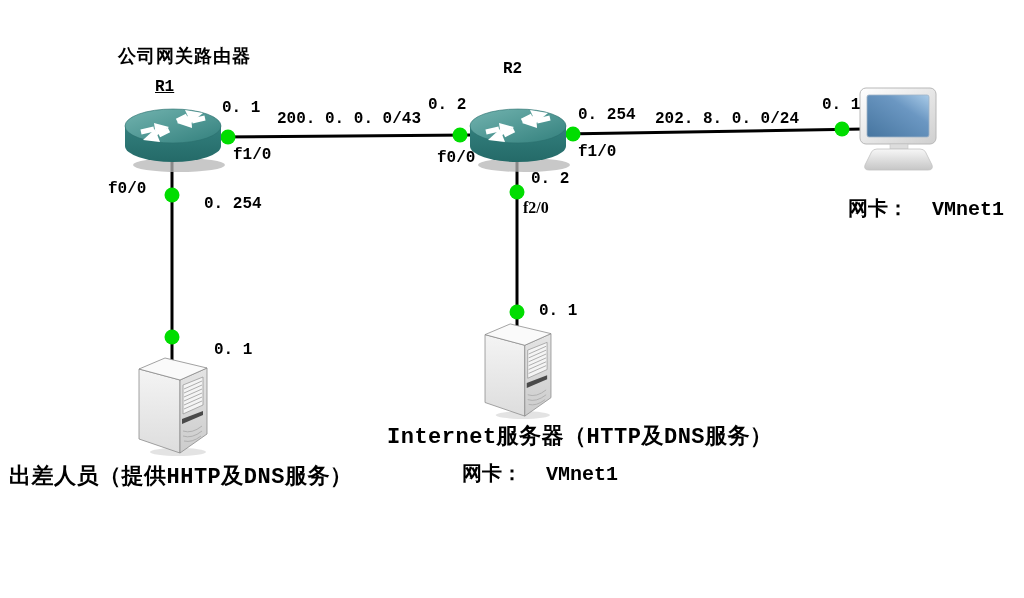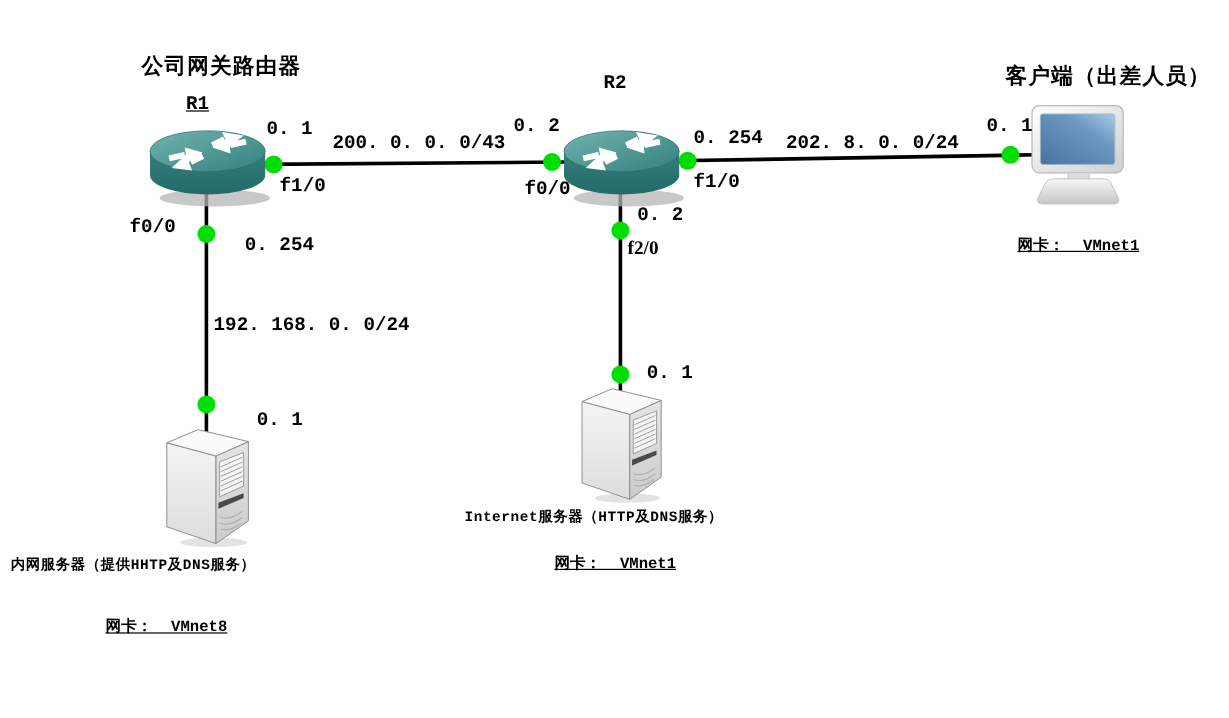--- a/index.html
+++ b/index.html
@@ -8,22 +8,22 @@
     font-family:"Liberation Mono","DejaVu Sans Mono",monospace;
   }
   .wires{position:absolute;left:0;top:0;width:1024px;height:598px;}
   .node{position:absolute;}
   .node svg{display:block;}
   .lbl{
     position:absolute;font-weight:bold;color:#000;white-space:pre;line-height:1.15;
     font-size:16px;
   }
   .title{font-size:18px;letter-spacing:1px;}
-  .title2{font-size:12px;letter-spacing:.5px;}
-  .nic{font-size:13px;text-decoration:underline;}
+  .title2{font-size:22px;letter-spacing:.5px;}
+  .nic{font-size:20px;}
 </style>
 </head>
 <body>
 
 <div class="canvas">
 
   <svg class="wires" width="1024" height="598" viewBox="0 0 1024 598">
     <defs>
       <linearGradient id="gRTop" x1="0" y1="0" x2="1" y2="1">
         <stop offset="0" stop-color="#72b3af"></stop>
@@ -170,33 +170,30 @@
     </svg>
   </div>
 
   <div class="lbl title" style="left:118px;top:47px;">公司网关路由器</div>
   <div class="lbl" style="left:155px;top:78px;text-decoration:underline;">R1</div>
   <div class="lbl" style="left:222px;top:99px;">0. 1</div>
   <div class="lbl" style="left:277px;top:110px;">200. 0. 0. 0/43</div>
   <div class="lbl" style="left:233px;top:146px;">f1/0</div>
   <div class="lbl" style="left:108px;top:180px;">f0/0</div>
   <div class="lbl" style="left:204px;top:195px;">0. 254</div>
-  <div class="lbl" style="left:178px;top:262px;">192. 168. 0. 0/24</div>
   <div class="lbl" style="left:214px;top:341px;">0. 1</div>
-  <div class="lbl title2" style="left:9px;top:465px;">内网服务器（提供HHTP及DNS服务）</div>
-  <div class="lbl nic" style="left:88px;top:516px;">网卡：  VMnet8</div>
+  <div class="lbl title2" style="left:9px;top:465px;">出差人员（提供HHTP及DNS服务）</div>
 
   <div class="lbl" style="left:503px;top:60px;">R2</div>
   <div class="lbl" style="left:428px;top:96px;">0. 2</div>
   <div class="lbl" style="left:437px;top:149px;">f0/0</div>
   <div class="lbl" style="left:578px;top:106px;">0. 254</div>
   <div class="lbl" style="left:578px;top:143px;">f1/0</div>
   <div class="lbl" style="left:655px;top:110px;">202. 8. 0. 0/24</div>
   <div class="lbl" style="left:822px;top:96px;">0. 1</div>
-  <div class="lbl title" style="left:838px;top:55px;">客户端（出差人员）</div>
   <div class="lbl nic" style="left:848px;top:198px;">网卡：  VMnet1</div>
 
   <div class="lbl" style="left:531px;top:170px;">0. 2</div>
   <div class="lbl" style="left:523px;top:199px;font-family:Liberation Serif, serif;">f2/0</div>
   <div class="lbl" style="left:539px;top:302px;">0. 1</div>
   <div class="lbl title2" style="left:387px;top:425px;">Internet服务器（HTTP及DNS服务）</div>
   <div class="lbl nic" style="left:462px;top:463px;">网卡：  VMnet1</div>
 
 </div>
 

